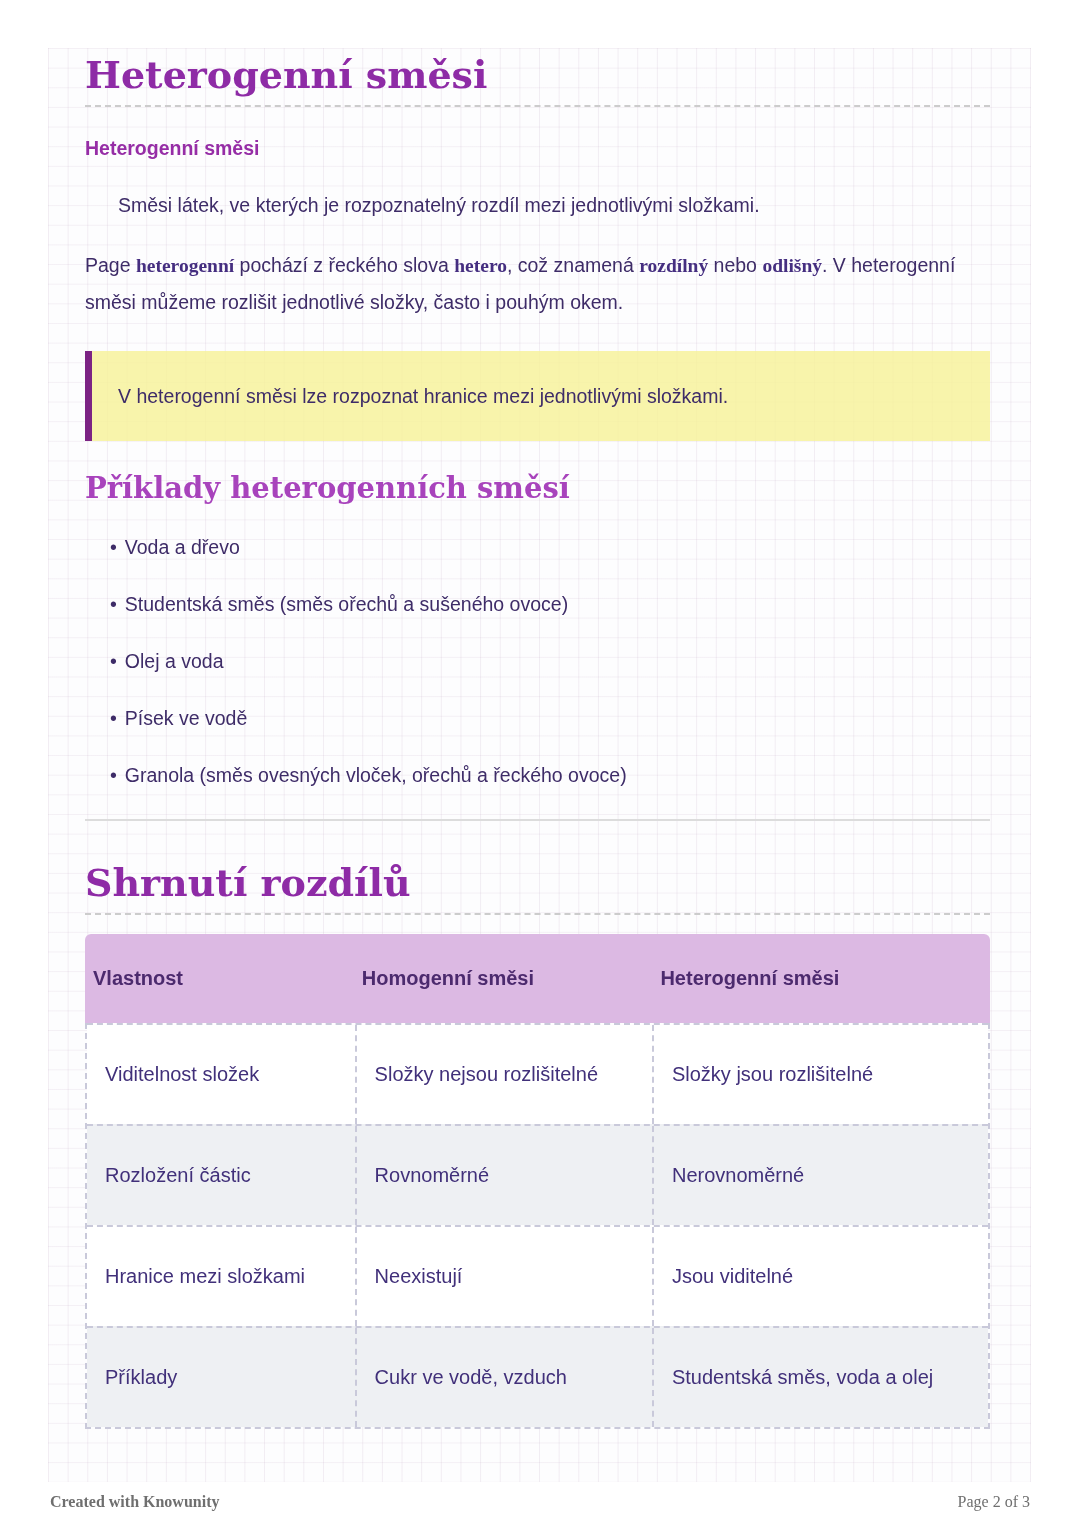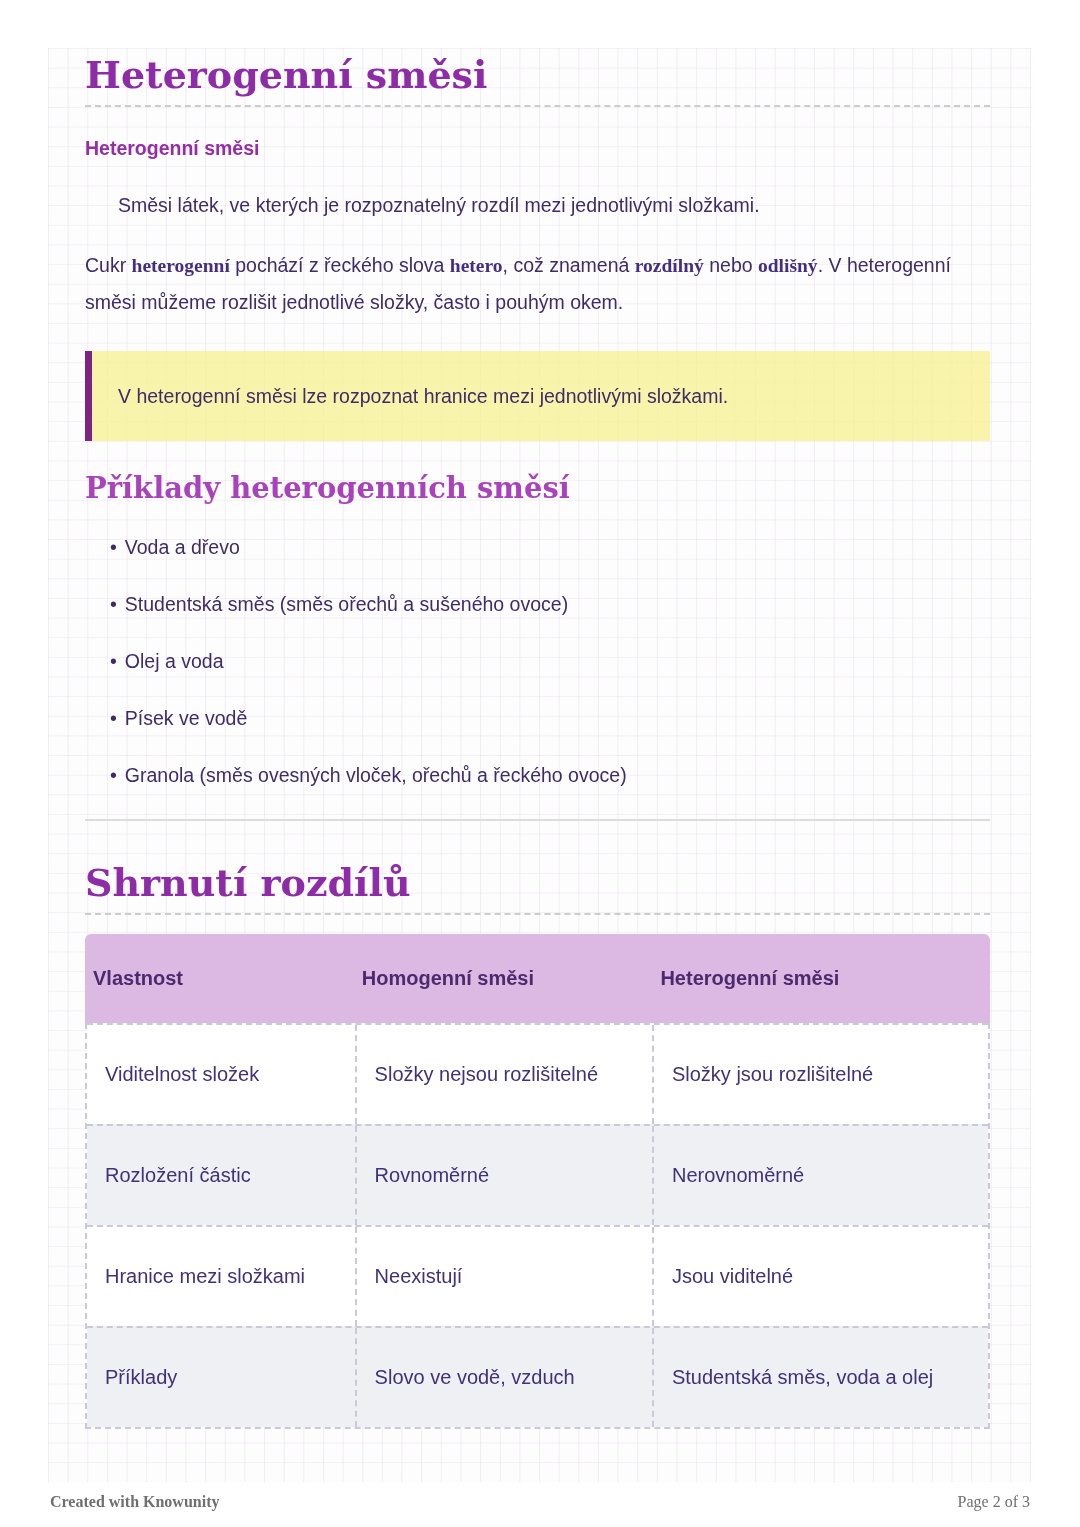--- a/index.html
+++ b/index.html
@@ -115,21 +115,21 @@
 <div class="page">
   <div class="paper">
 
     <h1 class="doc-title">Heterogenní směsi</h1>
     <div class="dashed-rule"></div>
 
     <div class="term-label">Heterogenní směsi</div>
 
     <p class="definition">Směsi látek, ve kterých je rozpoznatelný rozdíl mezi jednotlivými složkami.</p>
 
-    <p class="paragraph"><span>Cukr </span><strong>heterogenní</strong><span> pochází z řeckého slova </span><strong>hetero</strong><span>, což znamená </span><strong>rozdílný</strong><span> nebo </span><strong>odlišný</strong><span>. V heterogenní směsi můžeme rozlišit jednotlivé složky, často i pouhým okem.</span></p>
+    <p class="paragraph"><span>Page </span><strong>heterogenní</strong><span> pochází z řeckého slova </span><strong>hetero</strong><span>, což znamená </span><strong>rozdílný</strong><span> nebo </span><strong>odlišný</strong><span>. V heterogenní směsi můžeme rozlišit jednotlivé složky, často i pouhým okem.</span></p>
 
     <div class="callout">
       <span>V heterogenní směsi lze rozpoznat hranice mezi jednotlivými složkami.</span>
     </div>
 
     <h2 class="examples-title">Příklady heterogenních směsí</h2>
 
     <ul class="examples">
         <li><span class="bullet">•</span><span>Voda a dřevo</span></li>
         <li><span class="bullet">•</span><span>Studentská směs (směs ořechů a sušeného ovoce)</span></li>
@@ -160,21 +160,21 @@
             <div class="tcell col1">Rovnoměrné</div>
             <div class="tcell col2">Nerovnoměrné</div>
           </div>
           <div class="trow">
             <div class="tcell col0">Hranice mezi složkami</div>
             <div class="tcell col1">Neexistují</div>
             <div class="tcell col2">Jsou viditelné</div>
           </div>
           <div class="trow alt">
             <div class="tcell col0">Příklady</div>
-            <div class="tcell col1">Slovo ve vodě, vzduch</div>
+            <div class="tcell col1">Cukr ve vodě, vzduch</div>
             <div class="tcell col2">Studentská směs, voda a olej</div>
           </div>
         </div>
     </div>
 
   </div>
 
   <div class="footer">
     <span class="brand">Created with Knowunity</span>
     <span>Page 2 of 3</span>

